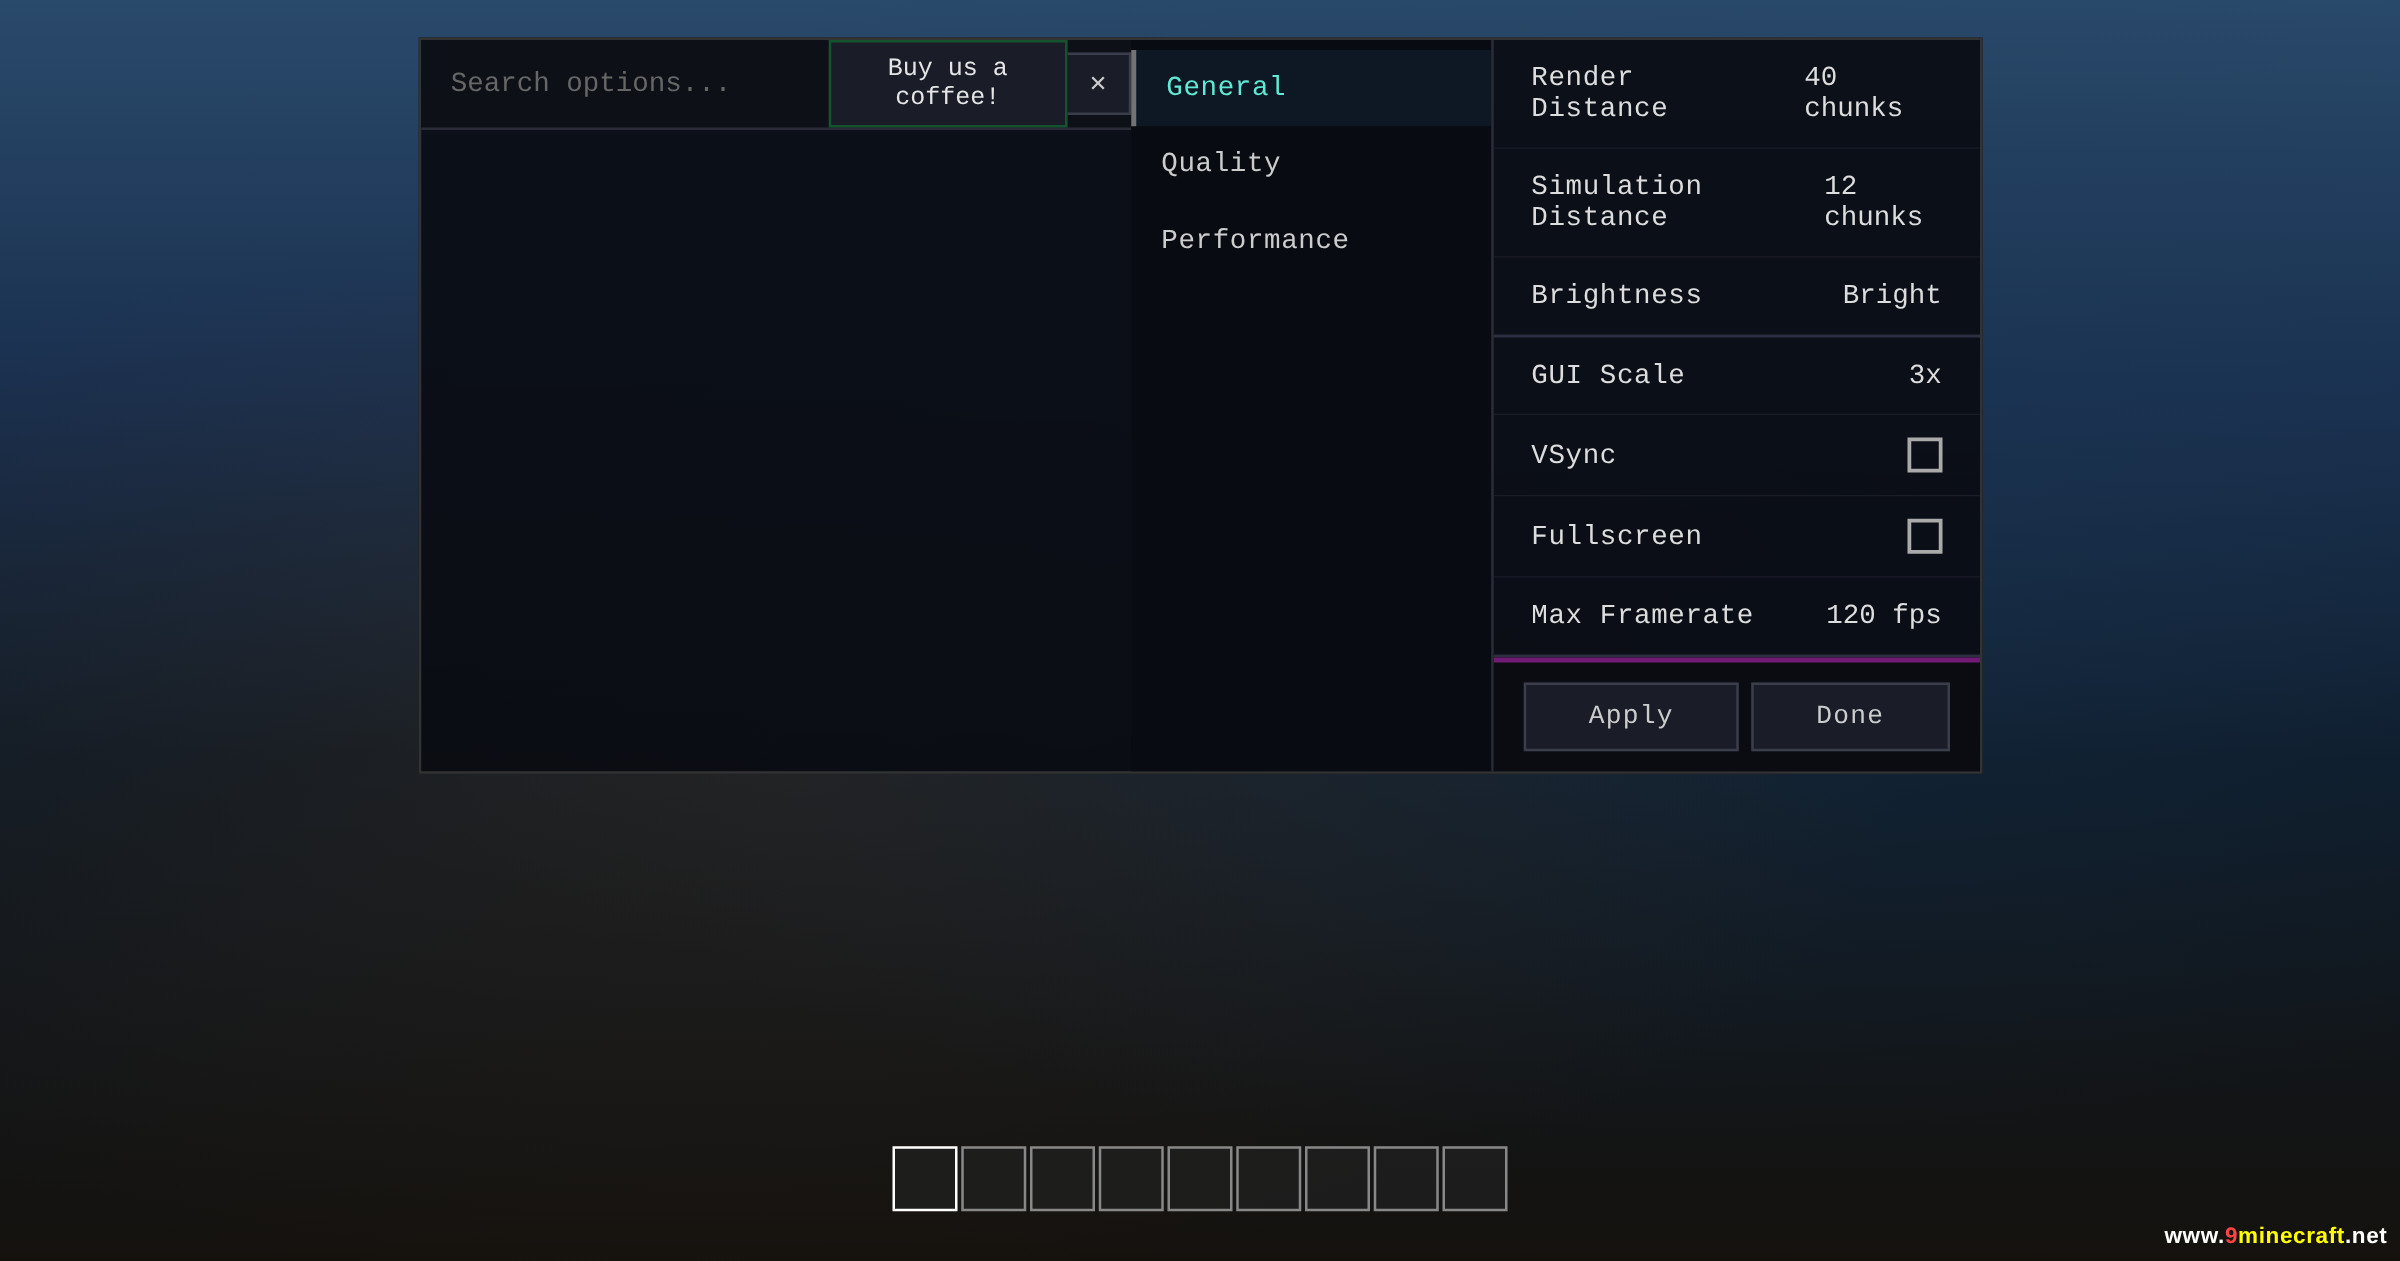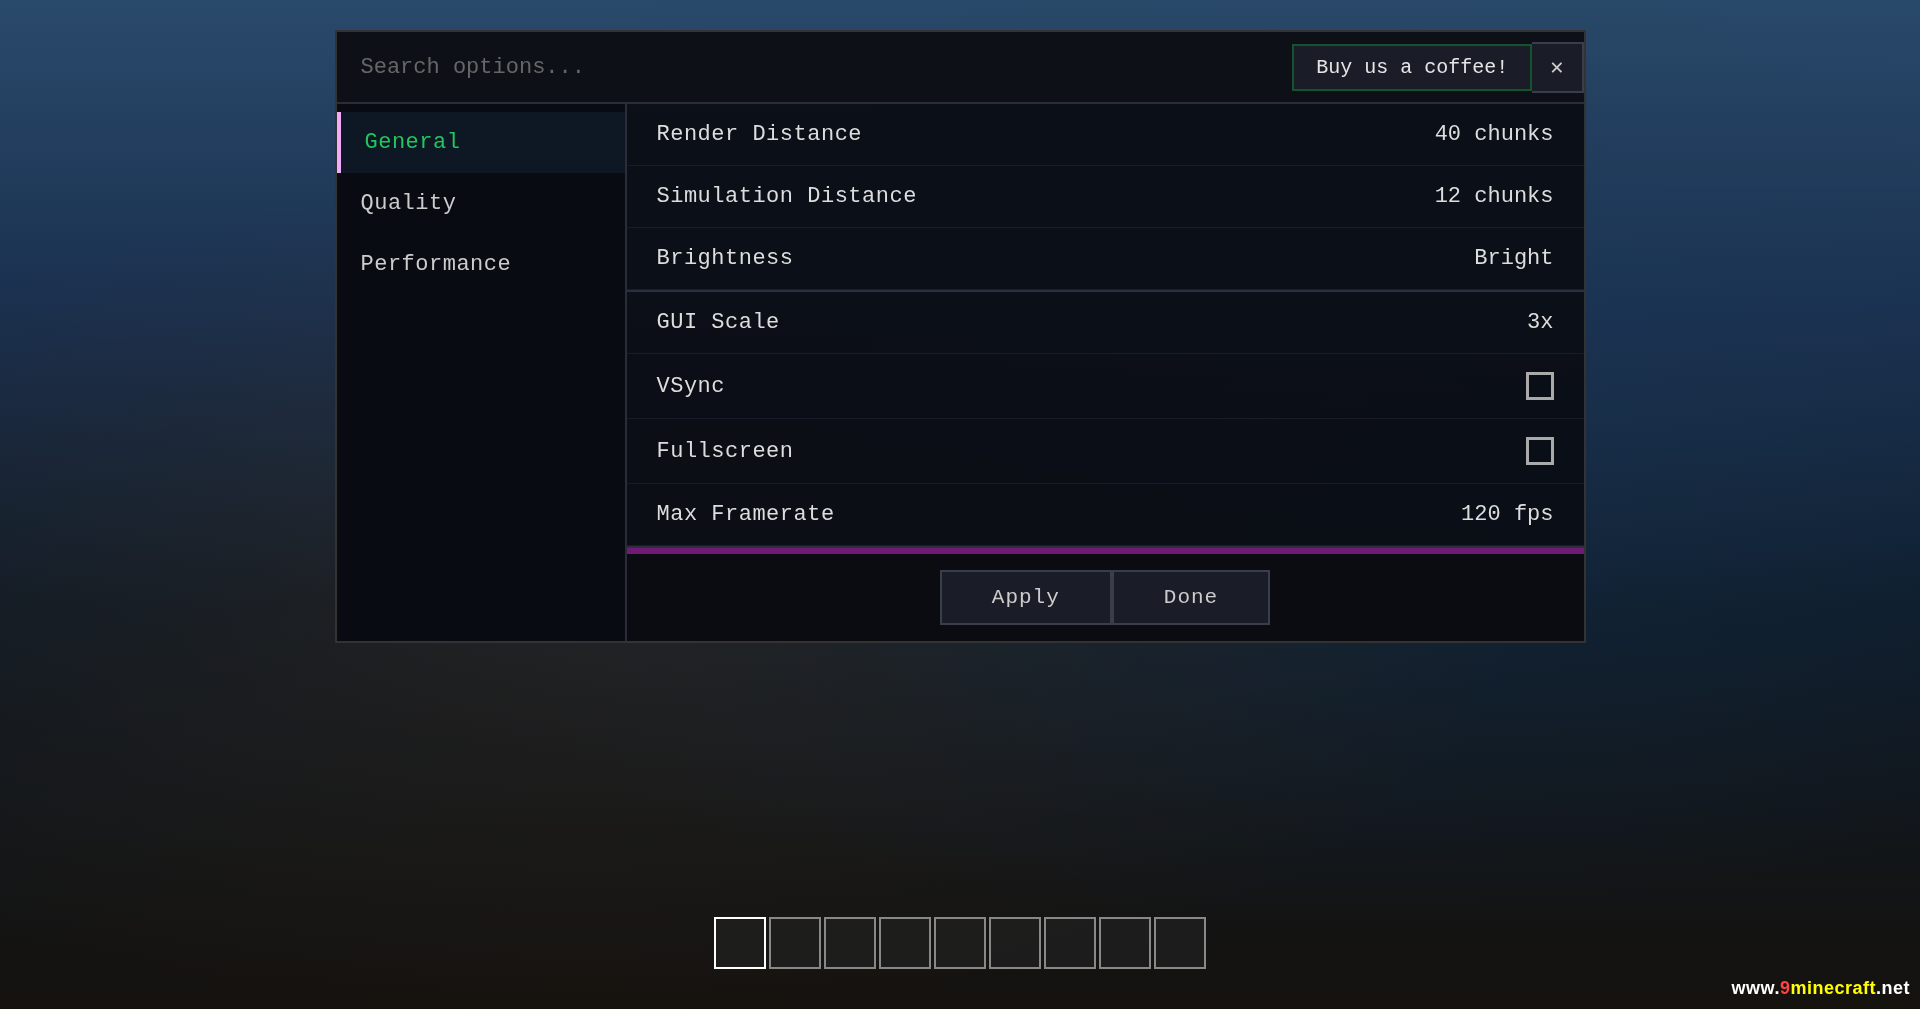--- a/index.html
+++ b/index.html
@@ -38,21 +38,21 @@
       align-items: center;
       justify-content: flex-start;
       padding-top: 30px;
     }
 
     .dialog {
       width: 1251px;
       background: rgba(10, 12, 18, 0.92);
       border: 2px solid #333;
       display: flex;
-      flex-direction: column;
+      flex-direction: row;
     }
 
     
     .search-bar {
       display: flex;
       align-items: center;
       background: #0e1018;
       border-bottom: 2px solid #2a2d38;
       padding: 0;
       height: 72px;
@@ -114,22 +114,22 @@
     .sidebar-item {
       padding: 18px 24px;
       color: #ccc;
       font-size: 22px;
       cursor: pointer;
       font-family: 'Courier New', Courier, monospace;
       letter-spacing: 0.5px;
     }
 
     .sidebar-item.active {
-      border-left: 4px solid #f0abfc;
-      color: #22c55e;
+      border-left: 4px solid #737373;
+      color: #5eead4;
       background: rgba(80,160,255,0.08);
     }
 
     
     .settings-panel {
       flex: 1;
       display: flex;
       flex-direction: column;
     }
 
@@ -182,22 +182,22 @@
       height: 16px;
       background: #5af;
     }
 
     
     .bottom-bar {
       display: flex;
       justify-content: center;
       padding: 16px 24px;
       background: rgba(10,12,18,0.9);
-      border-top: 6px solid #701a75;
-      gap: 0;
+      border-top: 4px solid #701a75;
+      gap: 10px;
     }
 
     .bottom-btn {
       background: #1a1d28;
       border: 2px solid #3a3d4a;
       color: #ccc;
       font-family: 'Courier New', Courier, monospace;
       font-size: 21px;
       padding: 14px 50px;
       cursor: pointer;

